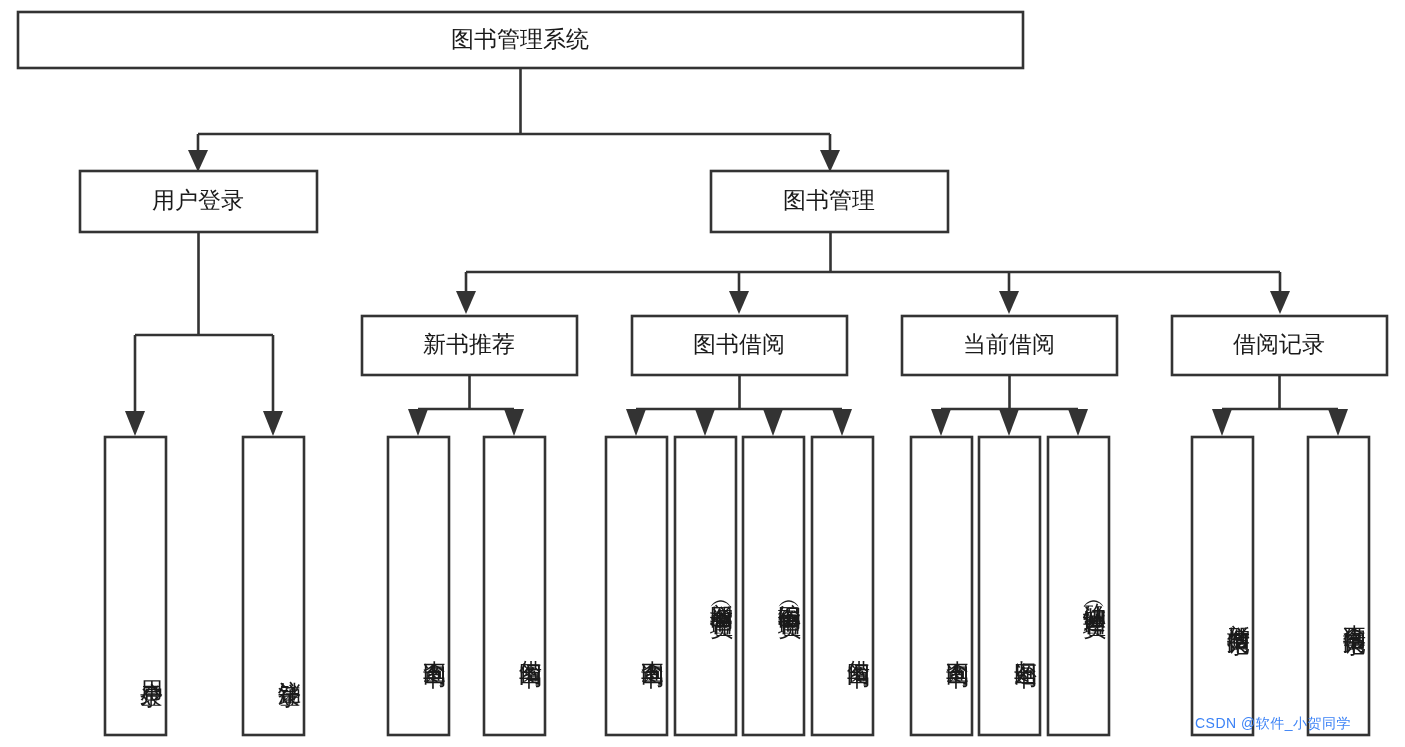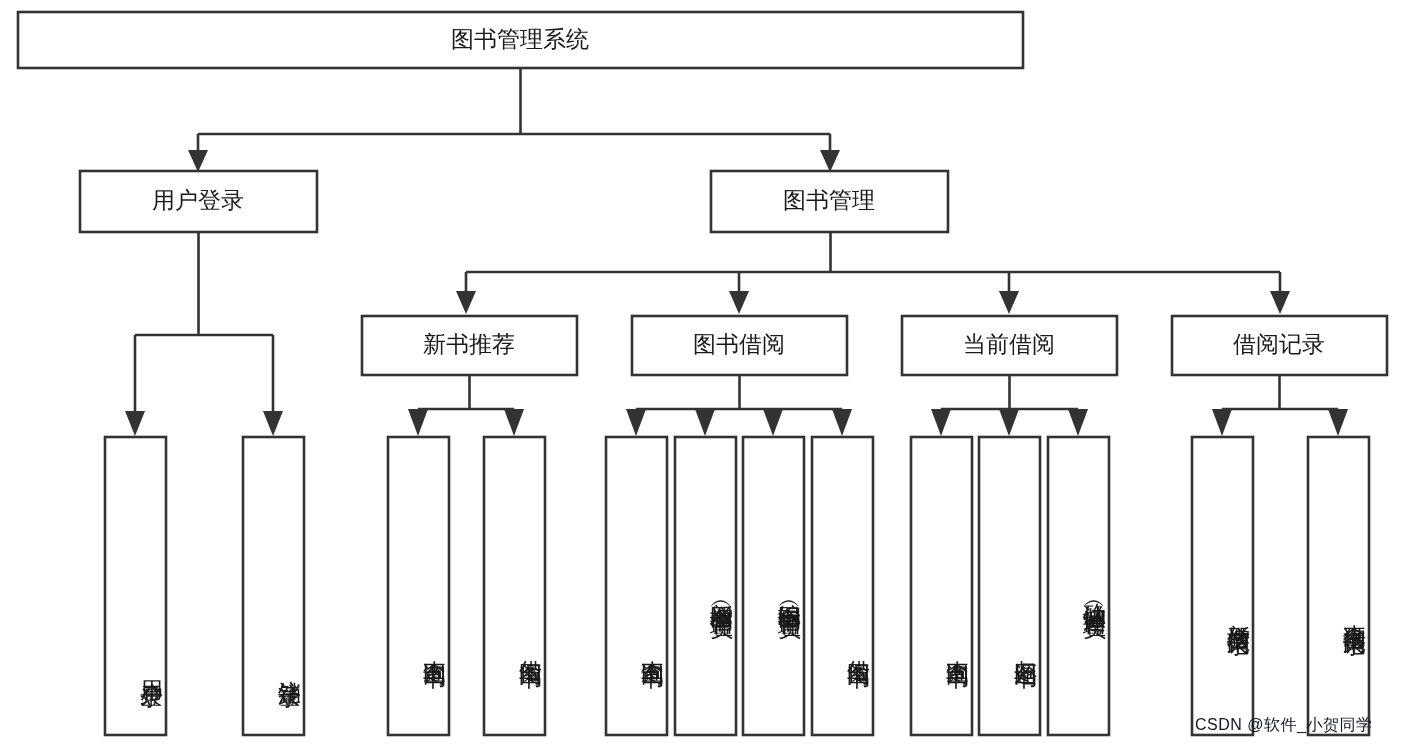--- a/index.html
+++ b/index.html
@@ -59,22 +59,22 @@
     color: #1a1a1a;
     display: flex;
     align-items: flex-start;
     justify-content: center;
     white-space: nowrap;
     pointer-events: none;
   }
   .watermark {
     position: absolute;
     font-family: "Liberation Sans", "DejaVu Sans", sans-serif;
-    font-size: 16px;
-    color: #0f172a;
+    font-size: 14px;
+    color: #3b82f6;
     letter-spacing: 0.5px;
     white-space: nowrap;
   }
 </style>
 </head>
 <body>
 
 <div id="diagram-root">
 
   <svg class="diagram-canvas" viewBox="0 0 1405 747">

